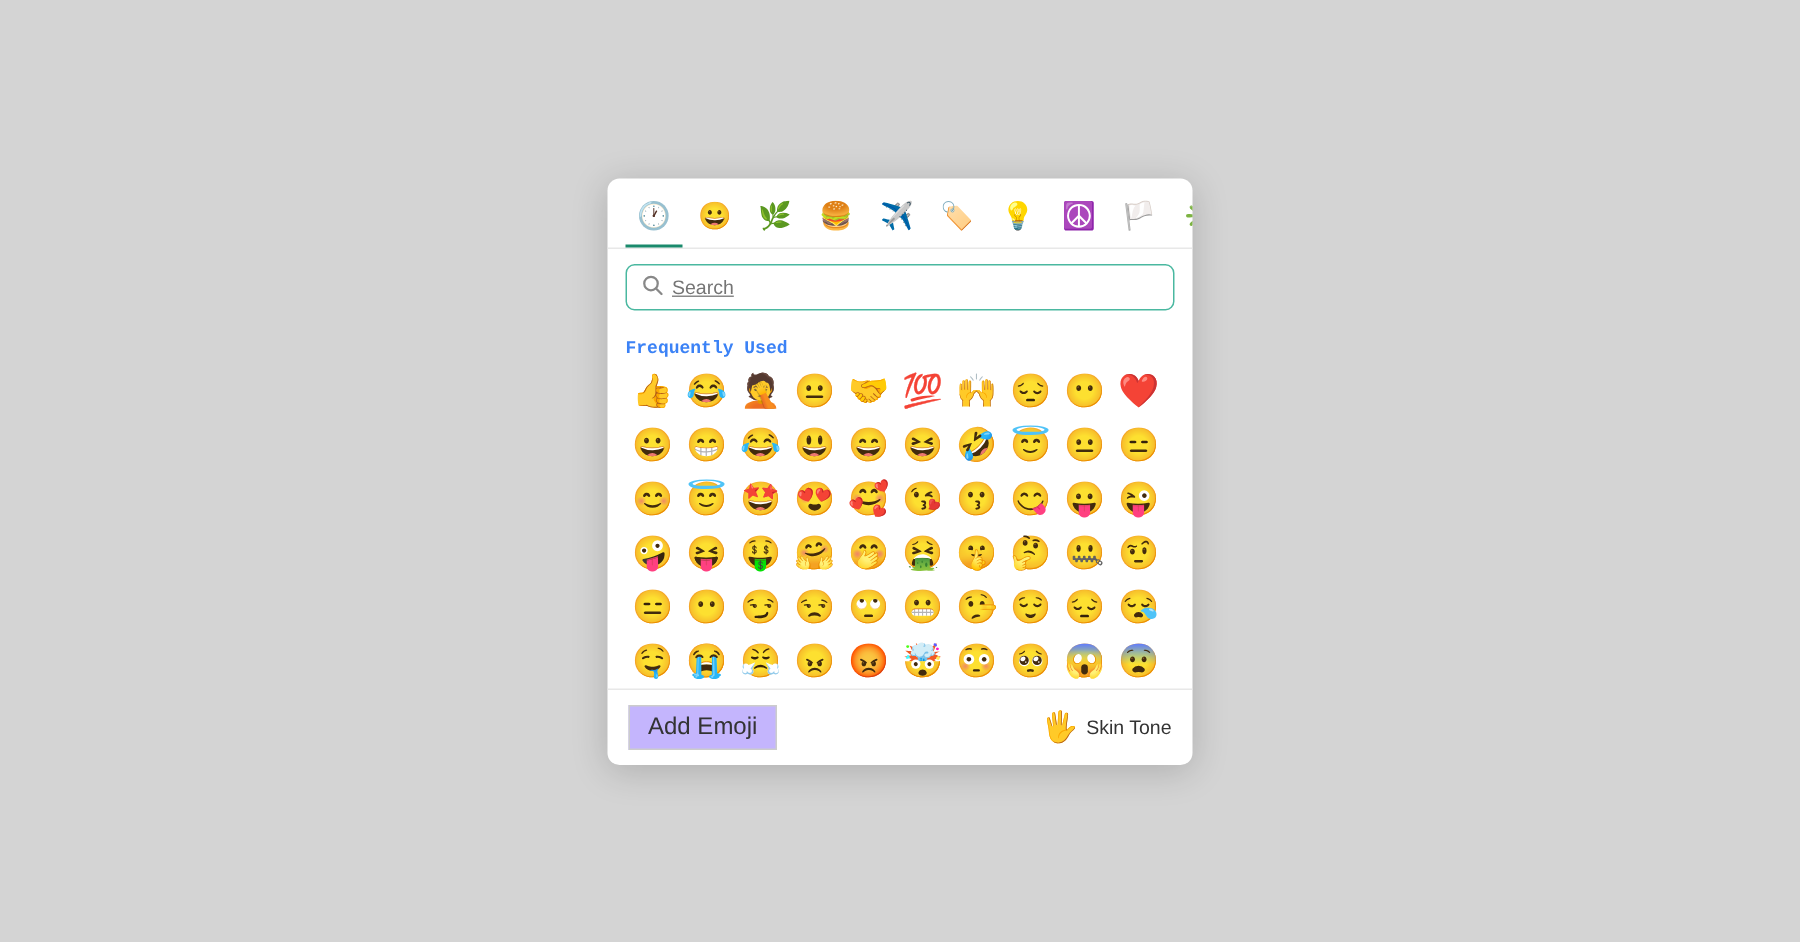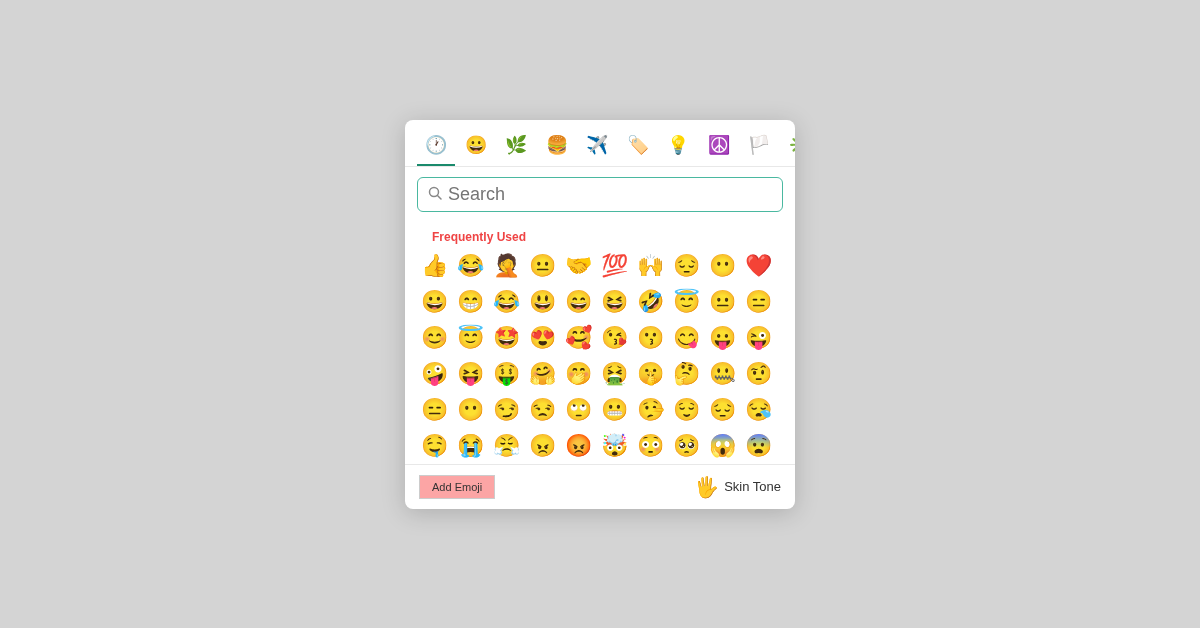--- a/index.html
+++ b/index.html
@@ -50,41 +50,43 @@
       display: flex;
       align-items: center;
       border: 1.5px solid #4ab8a0;
       border-radius: 6px;
       padding: 6px 10px;
       gap: 6px;
     }
     .search-input-wrap input {
       border: none;
       outline: none;
-      font-size: 18px;
+      font-size: 13px;
       color: #888;
       width: 100%;
       background: transparent;
+      text-decoration: underline;
     }
     .search-icon-svg {
       color: #888;
       font-size: 14px;
       flex-shrink: 0;
     }
     .emoji-body {
       padding: 0 12px;
       overflow-y: auto;
       max-height: 400px;
       flex: 1;
     }
     .section-label {
       font-size: 12px;
       font-weight: 600;
-      color: #ef4444;
-      margin: 8px 0 4px 15px;
+      color: #3b82f6;
+      margin: 8px 0 4px 0;
+      font-family: Liberation Mono, monospace;
     }
     .emoji-grid {
       display: flex;
       flex-wrap: wrap;
       gap: 0px;
     }
     .emoji-cell {
       width: 36px;
       height: 36px;
       display: flex;
@@ -97,24 +99,24 @@
     }
     .footer {
       border-top: 1px solid #e8e8e8;
       padding: 10px 14px;
       display: flex;
       align-items: center;
       justify-content: space-between;
     }
     .add-emoji-btn {
       border: 1px solid #ccc;
-      background: #fca5a5;
+      background: #c4b5fd;
       border-radius: 0;
       padding: 5px 12px;
-      font-size: 11px;
+      font-size: 16px;
       cursor: pointer;
       color: #333;
     }
     .skin-tone-btn {
       display: flex;
       align-items: center;
       gap: 5px;
       cursor: pointer;
       font-size: 13px;
       color: #333;

